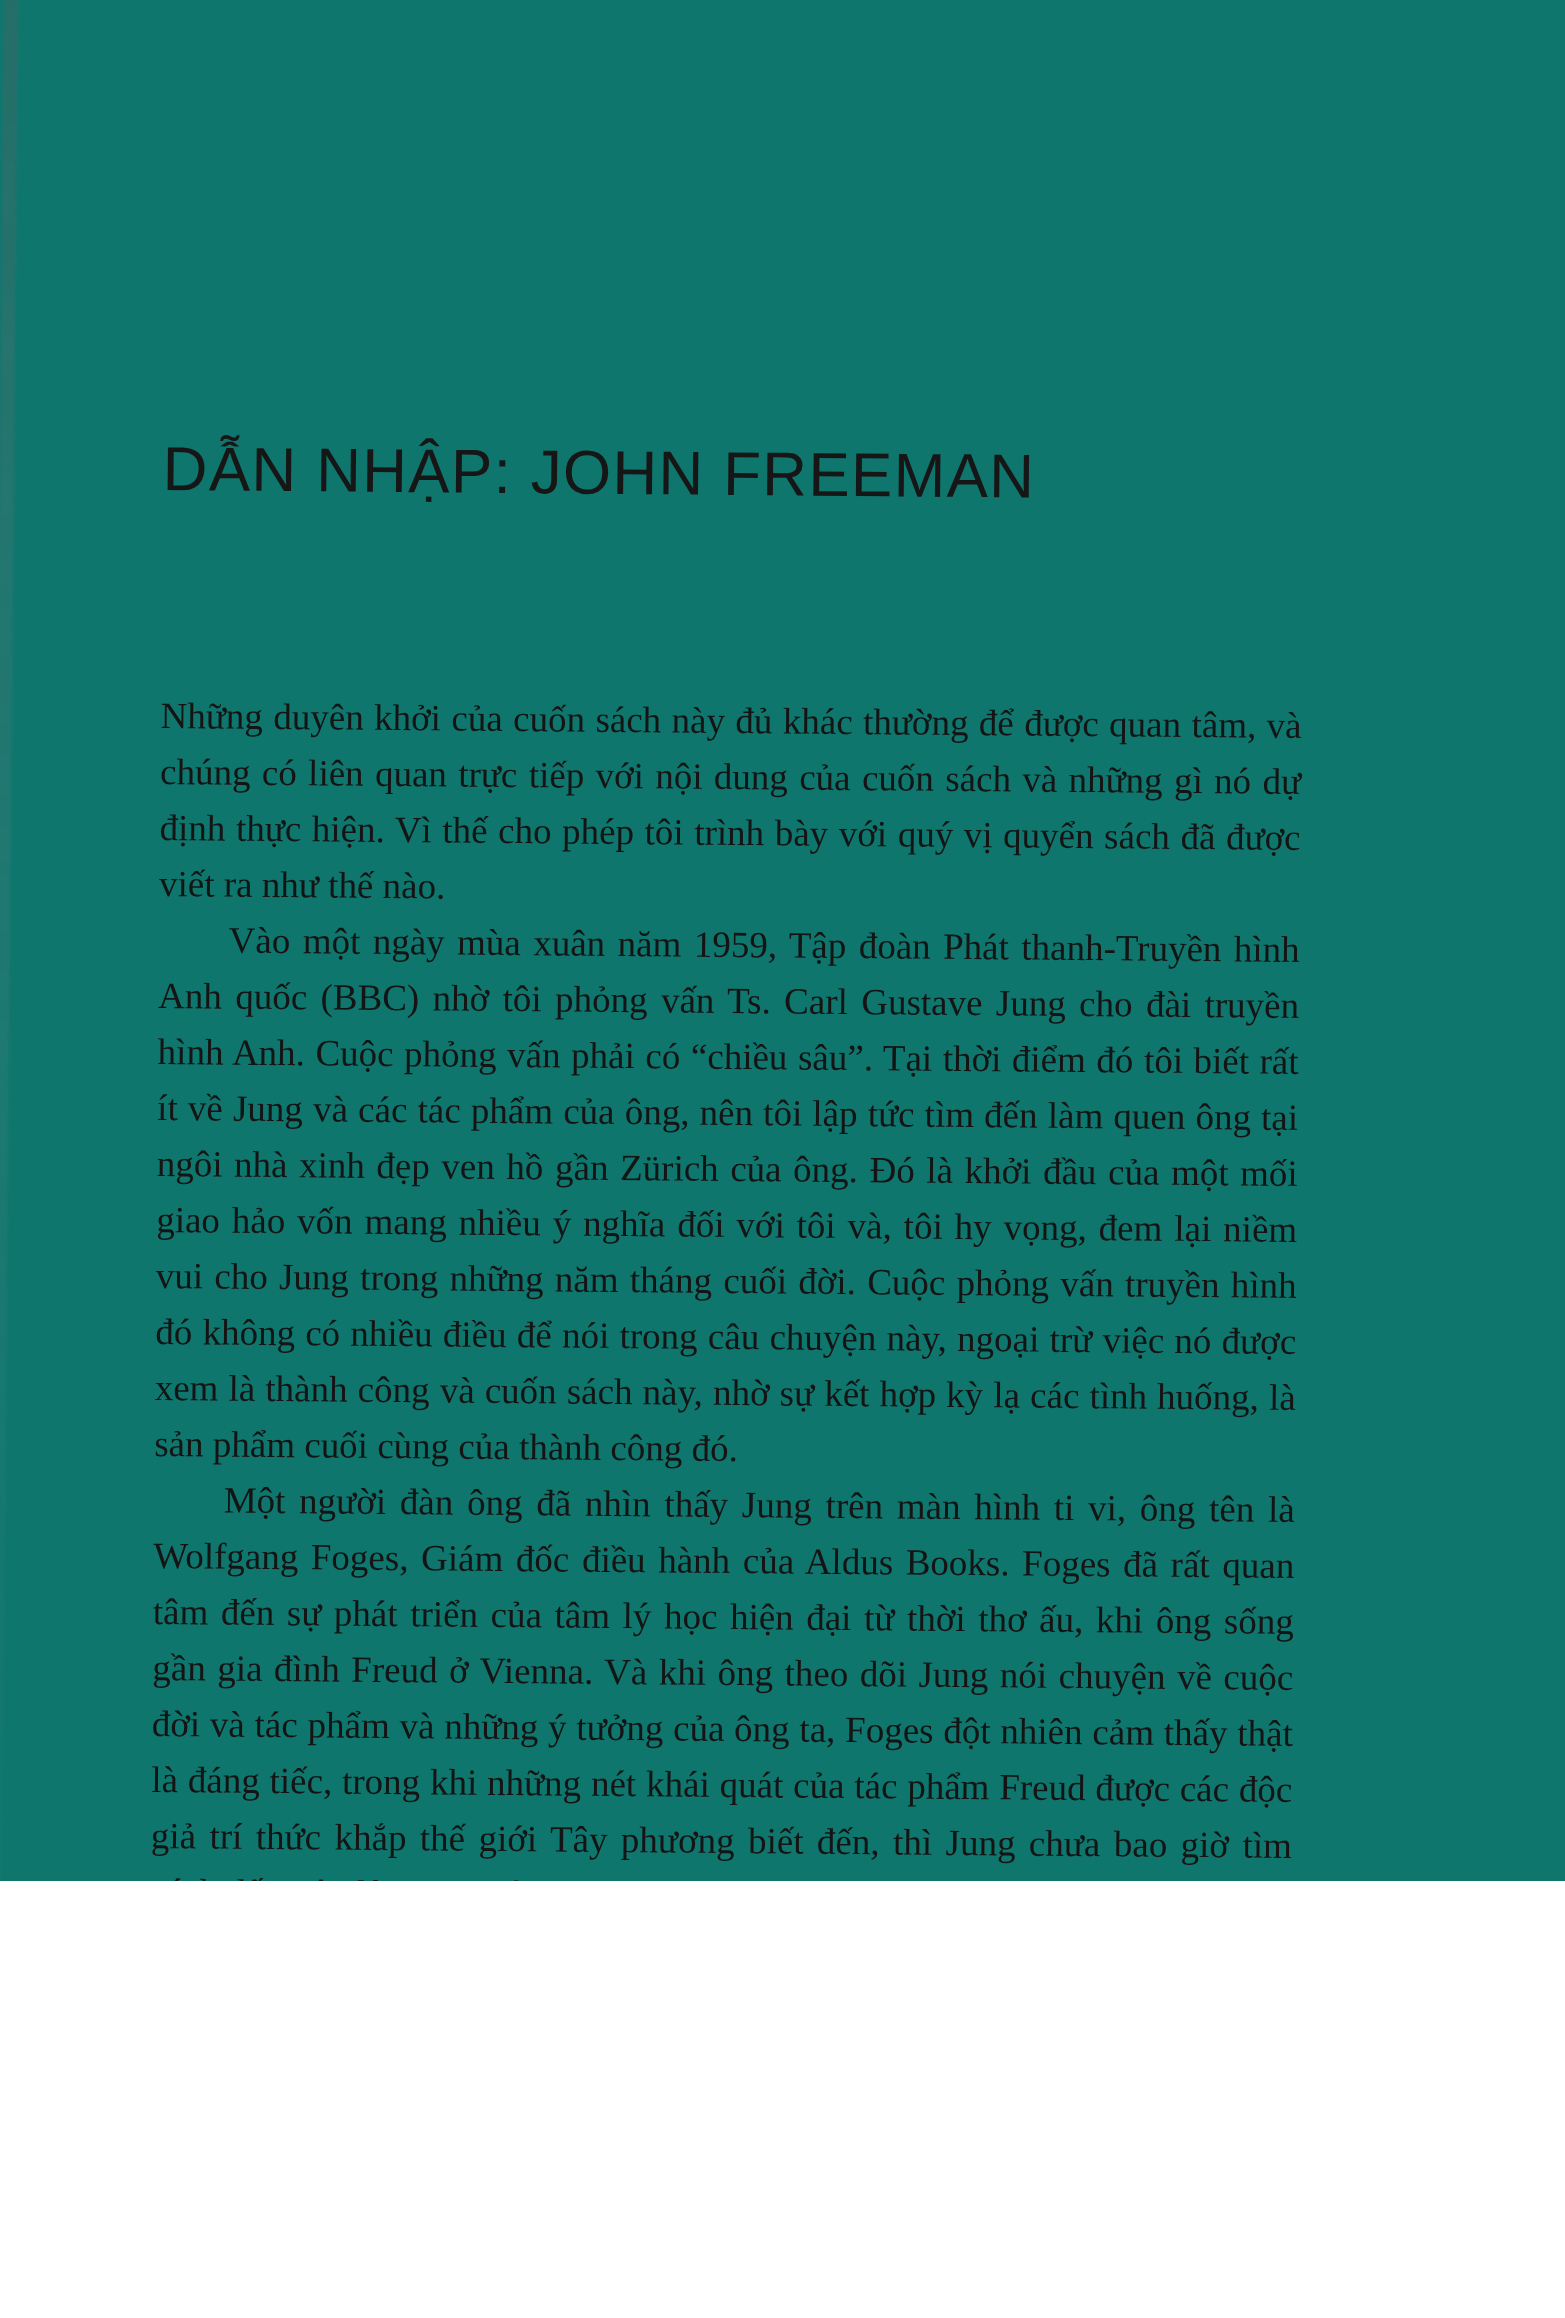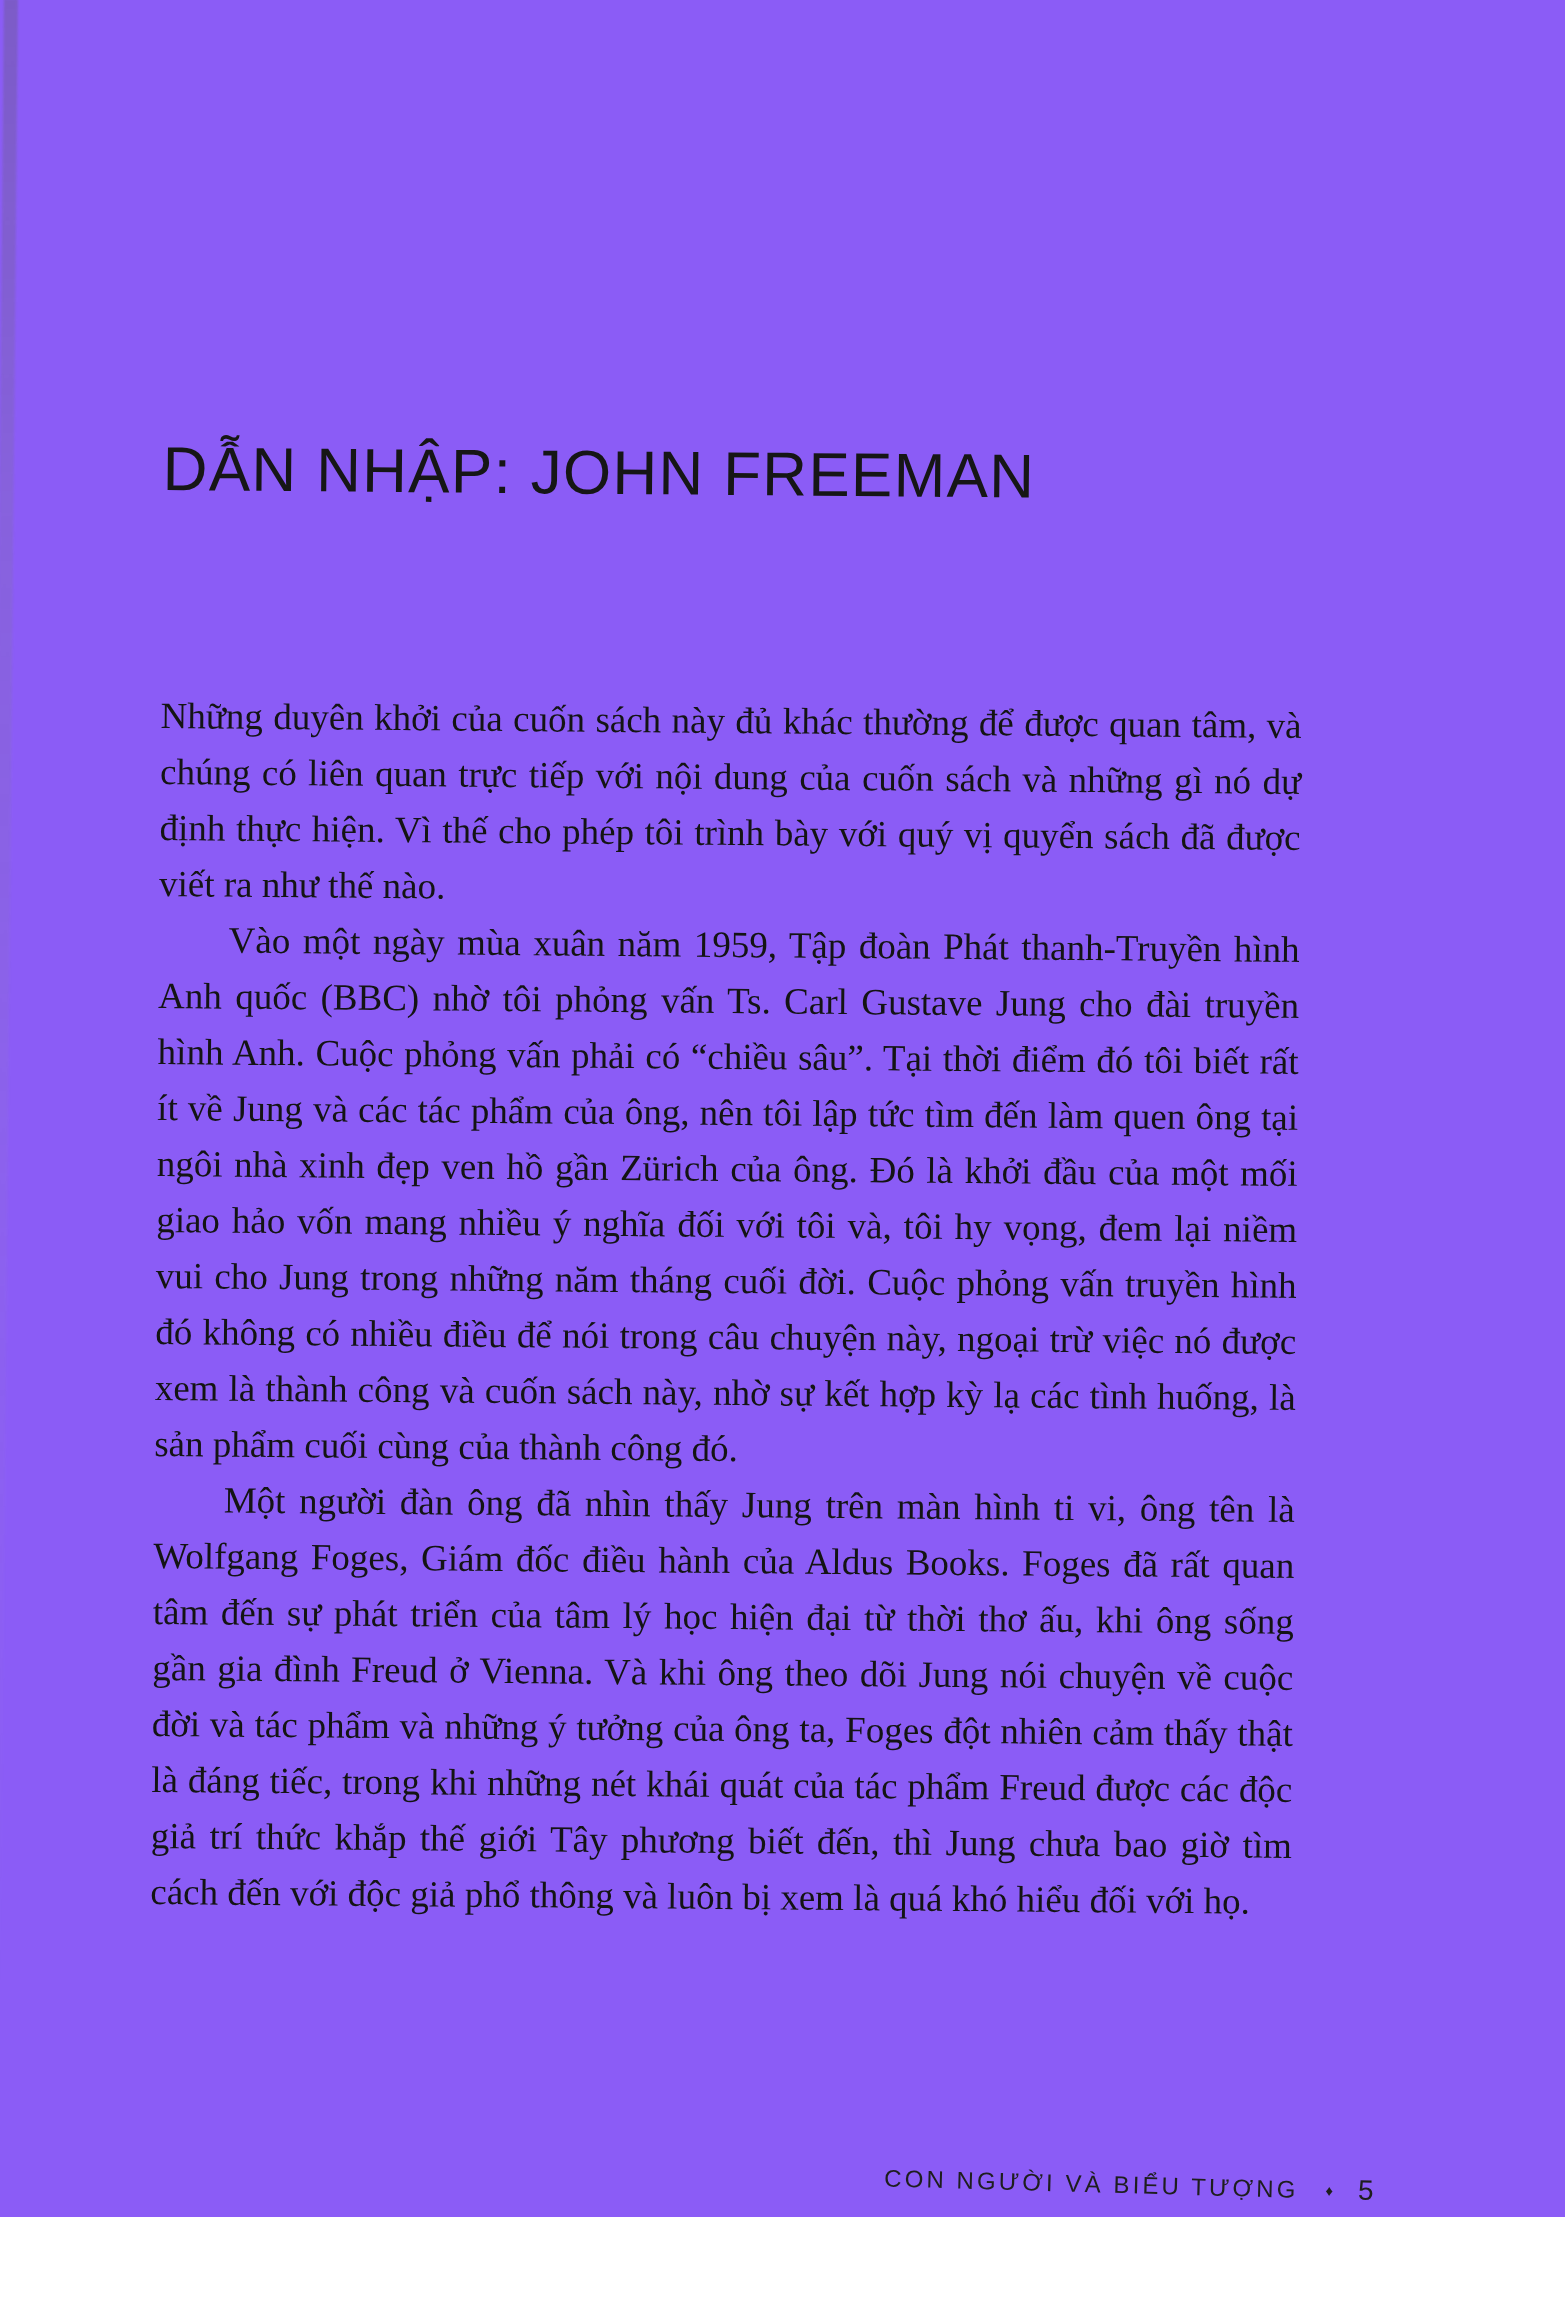--- a/index.html
+++ b/index.html
@@ -3,22 +3,22 @@
 <meta charset="utf-8">
 <style>
   html, body {
     margin: 0;
     padding: 0;
     background: #ffffff;
   }
   .page {
     position: relative;
     width: 1566px;
-    height: 2217px;
-    background: #8b5cf6;
+    height: 1881px;
+    background: #0f766e;
     overflow: hidden;
     color: #151515;
     font-family: "Liberation Serif", serif;
   }
   
   .sheet {
     position: absolute;
     inset: 0;
     transform: rotate(0.5deg);
     transform-origin: 161px 446px;

